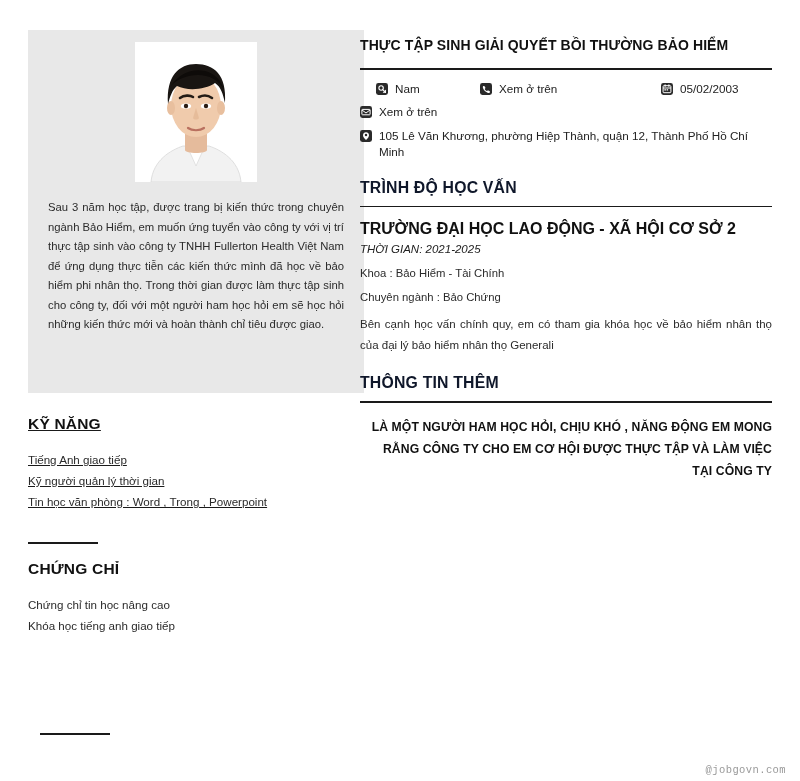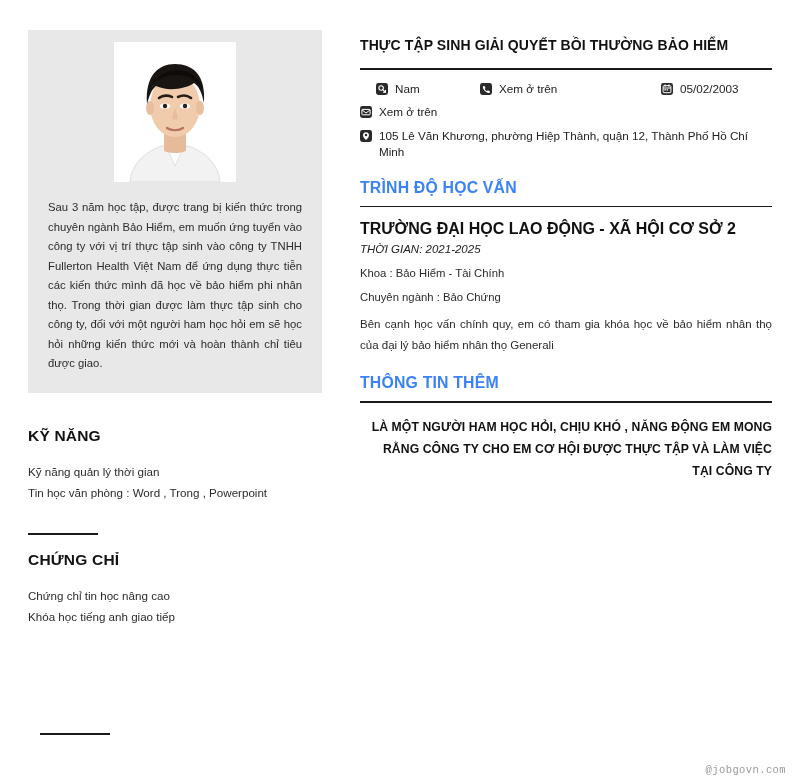--- a/index.html
+++ b/index.html
@@ -10,42 +10,42 @@
     color:#1a1a1a;
     overflow:hidden;
   }
   .page { position:relative; width:800px; height:781px; }
 
   
   .left-col {
     position:absolute; left:28px; top:30px; width:294px;
   }
   .photo-panel {
-    width:294px; height:363px;
+    width:336px; height:363px;
     background:#e8e8e8;
     padding:12px 18px 14px 18px;
   }
   .photo-wrap {
     width:122px; height:140px;
     margin:0 auto 16px auto;
     background:#ffffff;
     overflow:hidden;
     position:relative;
   }
   .photo-wrap svg { display:block; width:122px; height:140px; }
 
   .summary {
     font-size:11.3px;
     line-height:19.5px;
     text-align:justify;
     color:#2b2b2b;
     padding:0 2px;
   }
 
-  .left-section { margin-top:34px; padding-left:0; }
+  .left-section { margin-top:22px; padding-left:0;text-decoration:underline; }
   .left-heading {
     font-size:15.5px;
     font-weight:bold;
     letter-spacing:0.2px;
     color:#111;
     margin-bottom:16px;
   }
   .left-item {
     font-size:11.6px;
     line-height:21px;
@@ -106,21 +106,21 @@
     line-height:16.5px;
     color:#222;
   }
 
   
   .section { margin-top:18px; }
   .sec-heading {
     font-size:15.8px;
     font-weight:bold;
     letter-spacing:0.2px;
-    color:#3b82f6;
+    color:#0f172a;
     text-transform:uppercase;
   }
   .sec-rule { width:100%; height:1.6px; background:#1a1a1a; margin-top:9px; }
   .sec-body { margin-top:13px; }
 
   .edu-school {
     font-size:16px; font-weight:bold; color:#111;
     text-transform:uppercase; line-height:17px;
   }
   .edu-time {
@@ -192,21 +192,22 @@
 
           <path d="M53 86 C57 89 65 89 69 86" stroke="#b9705f" stroke-width="2.2" fill="none" stroke-linecap="round"></path>
         </svg>
       </div>
 
       <div class="summary">Sau 3 năm học tập, được trang bị kiến thức trong chuyên ngành Bảo Hiểm, em muốn ứng tuyển vào công ty với vị trí thực tập sinh  vào công ty TNHH Fullerton Health Việt Nam để ứng dụng thực tiễn các kiến thức mình đã học về bảo hiểm phi nhân thọ. Trong thời gian được làm thực tập sinh cho công ty, đối với một người ham học hỏi em sẽ học hỏi  những kiến thức mới và hoàn thành chỉ tiêu được giao.</div>
     </div>
 
     <div class="left-section">
       <div class="left-heading">KỸ NĂNG</div>
-      <div class="left-item">Kỹ năng quản lý thời gian</div>
+      <div class="left-item">Tiếng Anh giao tiếp</div>
+      <div class="left-item">Kỹ người quản lý thời gian</div>
       <div class="left-item">Tin học văn phòng : Word , Trong , Powerpoint</div>
     </div>
 
     <div class="short-rule"></div>
 
     <div>
       <div class="left-heading">CHỨNG CHỈ</div>
       <div class="left-item">Chứng chỉ tin học nâng cao</div>
       <div class="left-item">Khóa học tiếng anh giao tiếp</div>
     </div>

